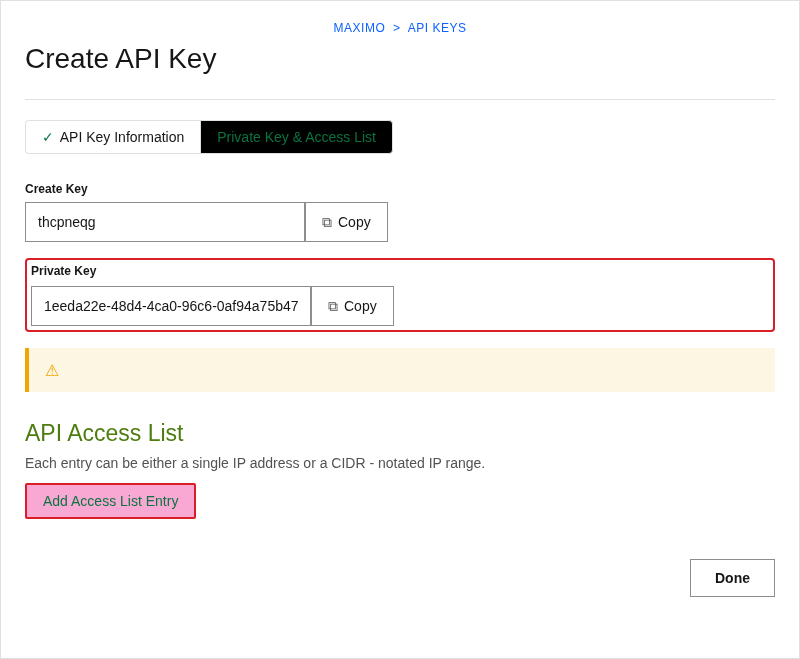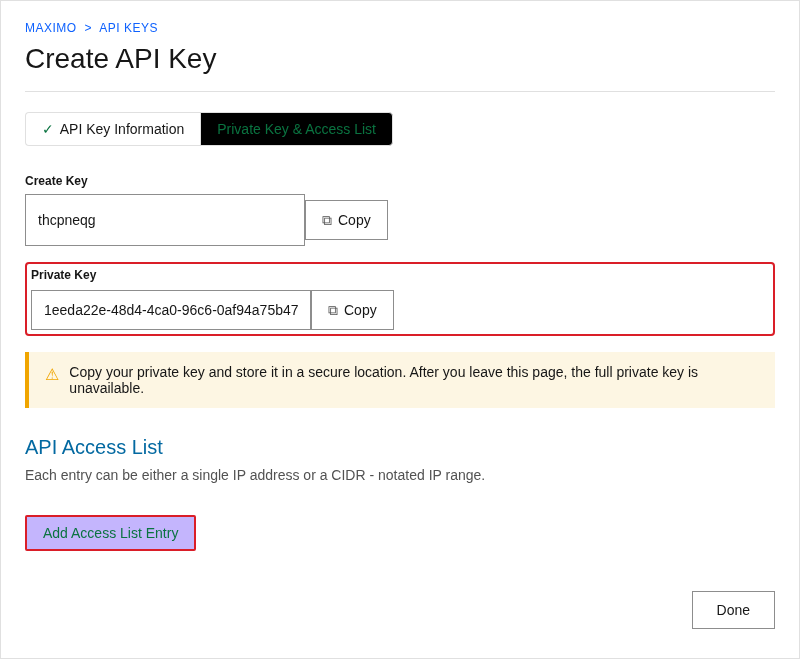--- a/index.html
+++ b/index.html
@@ -16,34 +16,35 @@
       padding: 20px 24px 24px 24px;
       background: #fff;
       border: 1px solid #e0e0e0;
     }
     .breadcrumb {
       font-size: 12px;
       color: #0f62fe;
       margin-bottom: 8px;
       text-transform: uppercase;
       letter-spacing: 0.5px;
+      text-align: center;
     }
     .breadcrumb span {
       color: #0f62fe;
       cursor: pointer;
     }
     .breadcrumb span.sep {
       color: #0f62fe;
       margin: 0 4px;
     }
     .page-title {
       font-size: 28px;
       font-weight: 300;
       color: #161616;
-      margin-bottom: 16px;
+      margin-bottom: 24px;
     }
     .divider {
       border: none;
       border-top: 1px solid #e0e0e0;
       margin-bottom: 20px;
     }
     
     .tabs-row {
       display: flex;
       align-items: center;
@@ -89,21 +90,21 @@
       display: flex;
       align-items: center;
       margin-bottom: 16px;
     }
     .field-input {
       border: 1px solid #8d8d8d;
       padding: 8px 12px;
       font-size: 14px;
       color: #161616;
       background: #fff;
-      height: 52px;
+      height: 40px;
       min-width: 280px;
       outline: none;
     }
     .copy-btn {
       display: flex;
       align-items: center;
       gap: 6px;
       padding: 8px 16px;
       border: 1px solid #8d8d8d;
       background: #fff;
@@ -157,54 +158,55 @@
       color: #161616;
     }
     .warning-icon {
       color: #f0a500;
       font-size: 16px;
       margin-top: 1px;
       flex-shrink: 0;
     }
     
     .access-list-title {
-      font-size: 20px;
+      font-size: 23px;
       font-weight: 400;
-      color: #0369a1;
+      color: #4d7c0f;
       margin-bottom: 8px;
     }
     .access-list-desc {
       font-size: 14px;
       color: #525252;
-      margin-bottom: 32px;
+      margin-bottom: 12px;
     }
     .add-entry-btn {
       display: inline-flex;
       align-items: center;
       padding: 8px 16px;
       border: 2px solid #da1e28;
-      background: #c4b5fd;
+      background: #f9a8d4;
       color: #0a7340;
       font-size: 14px;
       cursor: pointer;
       border-radius: 2px;
     }
     
     .footer-row {
       display: flex;
       justify-content: flex-end;
       margin-top: 40px;
     }
     .done-btn {
       padding: 10px 24px;
       border: 1px solid #8d8d8d;
       background: #fff;
       font-size: 14px;
       color: #161616;
       cursor: pointer;
+      font-weight: bold;
     }
     .public-key-section {
       margin-bottom: 4px;
     }
     .public-key-label {
       font-size: 12px;
       font-weight: 600;
       color: #161616;
       margin-bottom: 6px;
     }
@@ -259,21 +261,20 @@
       <button class="copy-btn">
         <span class="copy-icon">⧉</span>
         <span>Copy</span>
       </button>
     </div>
   </div>
 
   
   <div class="warning-banner">
     <span class="warning-icon">⚠</span>
-    <span>Copy your private key and store it in a secure location. After you leave this page, the full private key is unavailable.</span>
   </div>
 
   
   <h2 class="access-list-title">API Access List</h2>
   <p class="access-list-desc">Each entry can be either a single IP address or a CIDR - notated IP range.</p>
 
   
   <button class="add-entry-btn">
     <span>Add Access List Entry</span>
   </button>

